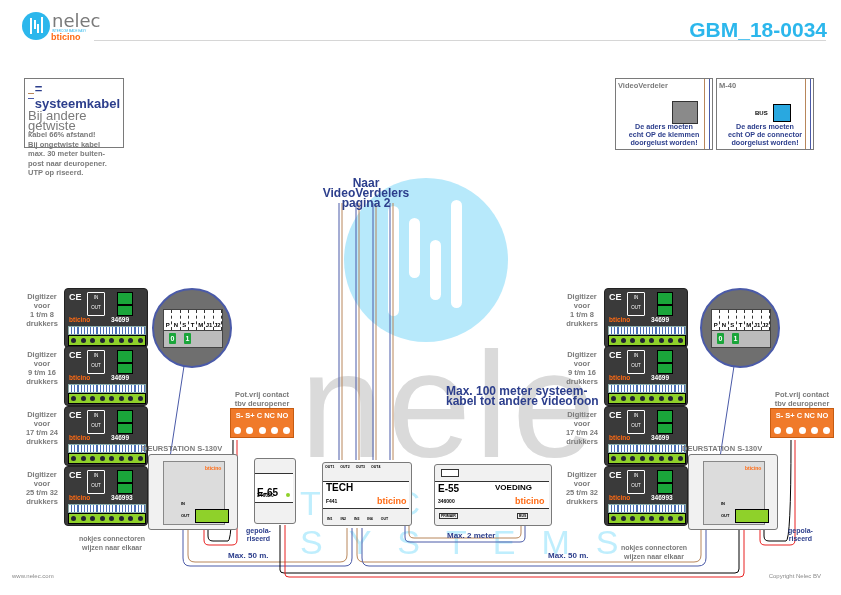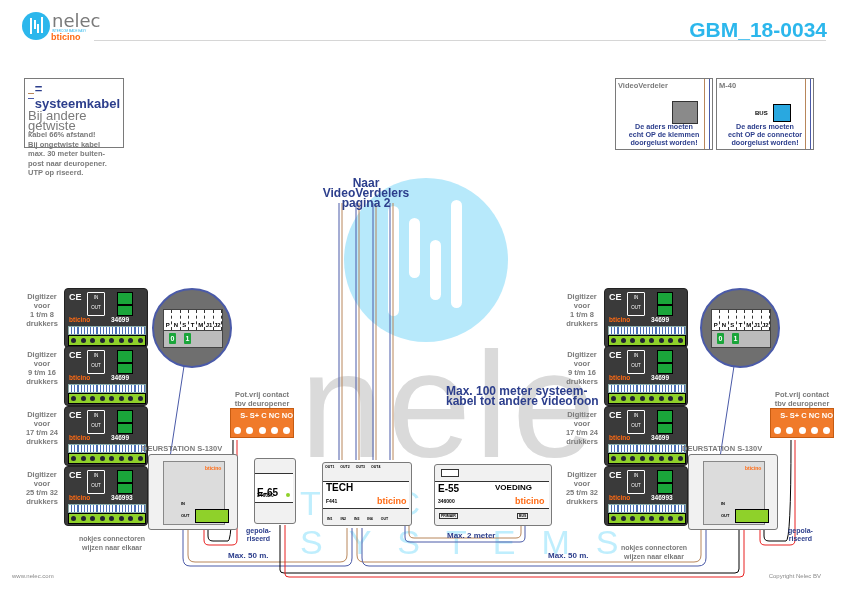--- a/index.html
+++ b/index.html
@@ -19,21 +19,21 @@
   .digit .labels{position:absolute;left:3px;top:37px;width:76px;height:7px;background:#fff;border:1px solid #8aa;display:flex;}
   .digit .labels i{flex:1;border-right:1px solid #4a6fb5;background:repeating-linear-gradient(90deg,#fff 0 2px,#4a6fb5 2px 3px);}
   .digit .terms{position:absolute;left:3px;top:46px;width:76px;height:9px;background:#8fd12a;border:1px solid #000;display:flex;align-items:center;justify-content:space-around;}
   .digit .terms b{width:5px;height:5px;border-radius:50%;background:#223;display:block;}
   .dip{position:absolute;width:76px;height:76px;border-radius:50%;background:#6f6f6f;border:2px solid #4a5aa8;}
   .dip .sw{position:absolute;left:9px;top:19px;width:58px;height:20px;background:#fff;border:1px solid #444;display:flex;}
   .dip .sw span{flex:1;font-size:6px;font-weight:bold;text-align:center;line-height:30px;border-right:1px dashed #333;}
   .dip .pins{position:absolute;left:9px;top:40px;width:58px;height:16px;background:#bcbcbc;border:1px solid #444;}
   .dip .g{position:absolute;top:2px;width:7px;height:11px;background:#1aa53a;color:#fff;font-size:7px;font-weight:bold;text-align:center;line-height:11px;border-radius:1px;}
   .orange{position:absolute;width:62px;height:28px;background:#f07a2a;border:1px solid #c55b12;}
-  .orange .t{position:absolute;top:2px;left:0;width:100%;font-size:7.5px;color:#fff;font-weight:bold;text-align:right;}
+  .orange .t{position:absolute;top:2px;left:0;width:100%;font-size:7.5px;color:#fff;font-weight:bold;text-align:center;}
   .orange .d{position:absolute;bottom:3px;left:3px;right:3px;display:flex;justify-content:space-between;}
   .orange .d b{width:7px;height:7px;border-radius:50%;background:#fff;display:block;}
   .box{position:absolute;background:#f1f1f1;border:1px solid #7a7a7a;border-radius:3px;}
 </style>
 </head>
 <body>
 
 <div class="abs" style="left:344px;left:344px;top:178px;width:164px;height:164px;border-radius:50%;background:#b7e9fb;">
   <div class="abs" style="left:44px;top:28px;width:11px;height:110px;border-radius:6px;background:#fff;"></div>
   <div class="abs" style="left:65px;top:40px;width:11px;height:60px;border-radius:6px;background:#fff;"></div>

